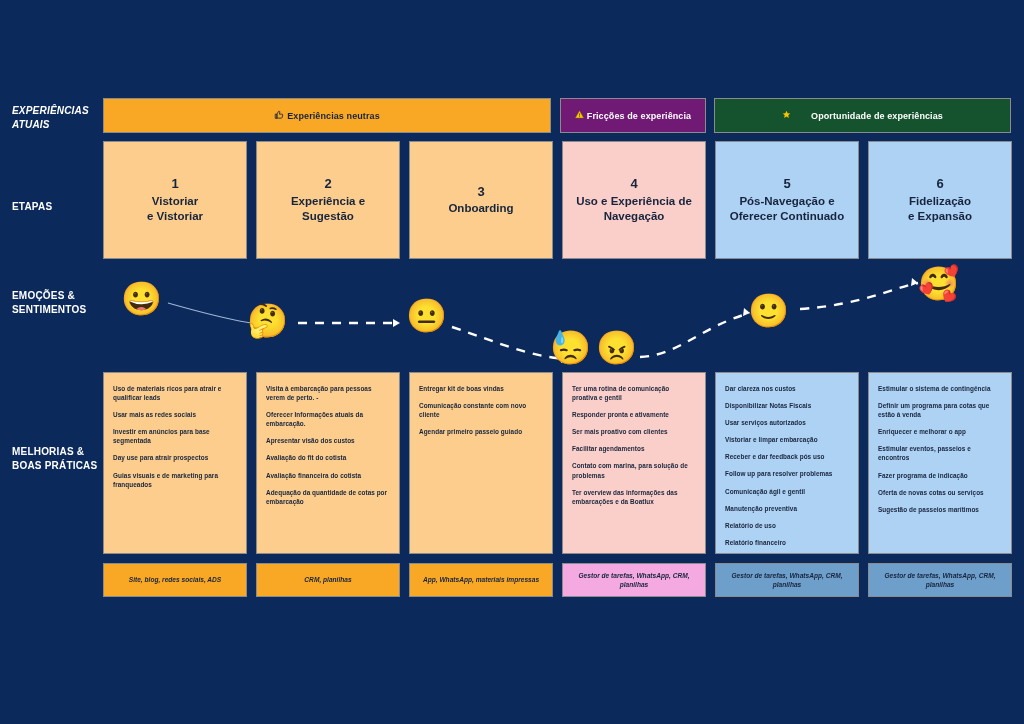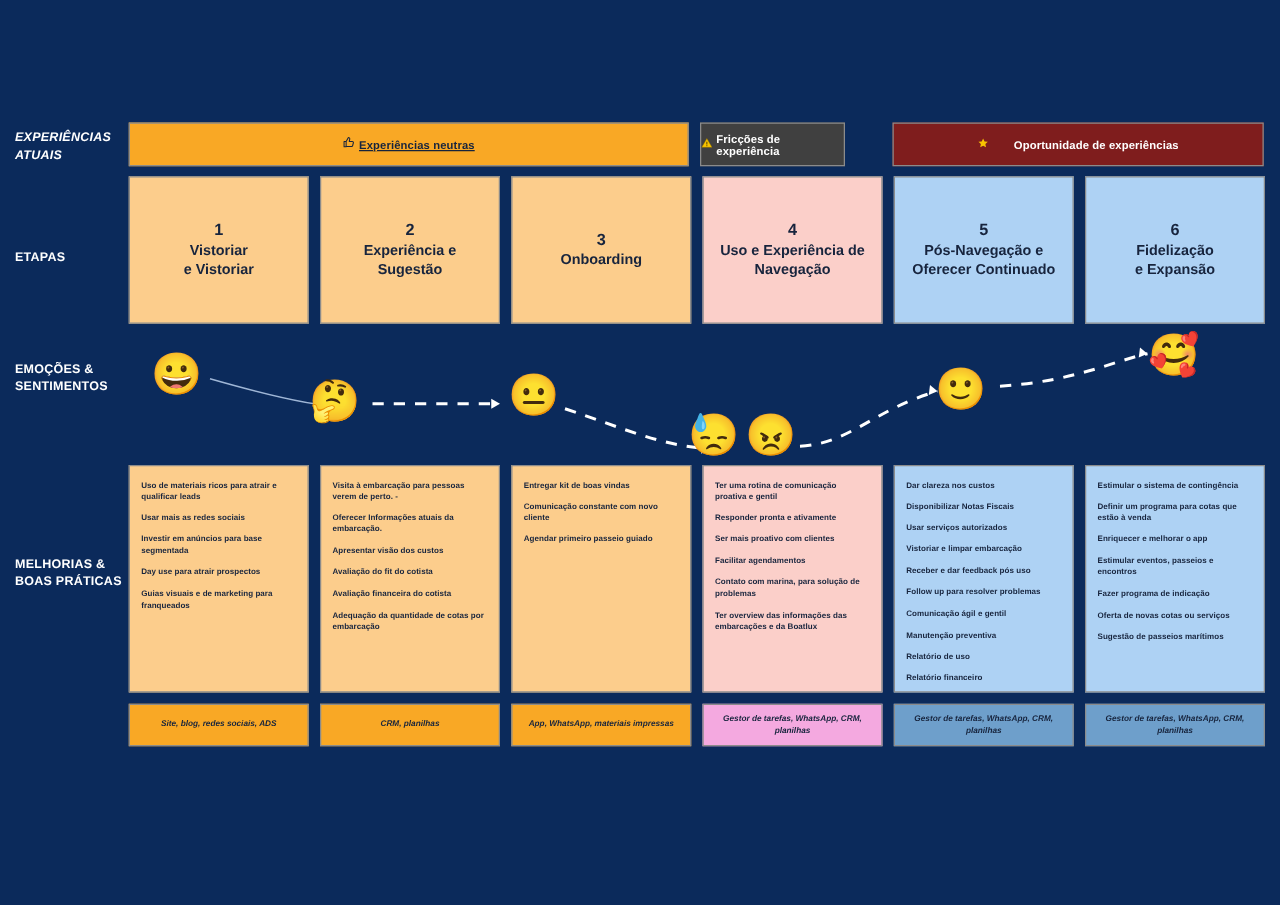--- a/index.html
+++ b/index.html
@@ -34,23 +34,23 @@
     position:absolute;
     top:98px;height:35px;
     border:1px solid #8b8b8b;
     box-sizing:border-box;
     display:flex;align-items:center;justify-content:center;
     font-size:9px;font-weight:bold;
     color:#17243d;
     gap:3px;
     letter-spacing:.1px;
   }
-  .expbar.neutra{left:103px;width:448px;background:#f9a825;text-decoration:underline;}
-  .expbar.friccao{left:560px;width:116px;background:#404040;color:#ffffff;}
-  .expbar.oport{left:714px;width:297px;background:#7f1d1d;color:#ffffff;gap:20px;}
+  .expbar.neutra{left:103px;width:448px;background:#f9a825;}
+  .expbar.friccao{left:560px;width:146px;background:#701a75;color:#ffffff;}
+  .expbar.oport{left:714px;width:297px;background:#14532d;color:#ffffff;gap:20px;}
   .expbar .ic{font-size:10px;line-height:1;display:inline-block;}
 
   
   .stage{
     position:absolute;
     top:141px;height:118px;
     width:144px;
     border:1px solid #8b8b8b;
     box-sizing:border-box;
     display:flex;flex-direction:column;

